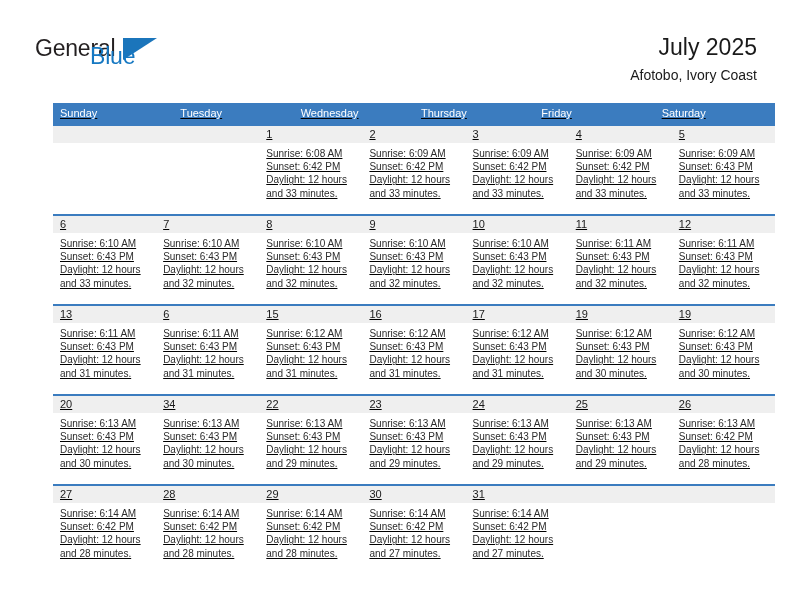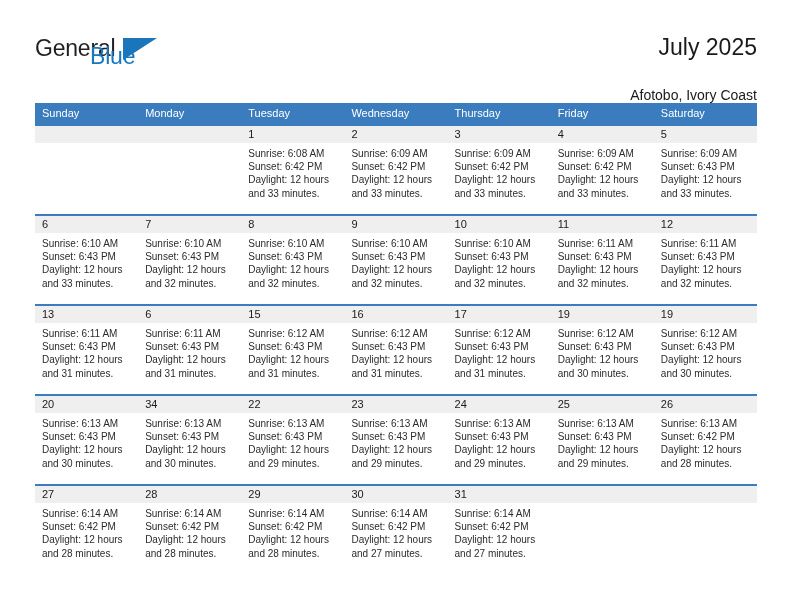--- a/index.html
+++ b/index.html
@@ -75,30 +75,31 @@
   .cal-title {
     font-size: 23px;
     color: #1a1a1a;
     line-height: 34px;
     white-space: nowrap;
   }
   .cal-subtitle {
     font-size: 14px;
     color: #1a1a1a;
     line-height: 18px;
-    margin-top: 22px;
+    margin-top: 2px;
     white-space: nowrap;
   }
 
   
   .calendar {
     position: absolute;
-    left: 35px;
+    left: 53px;
     top: 103px;
     width: 722px;
+    text-decoration: underline;
   }
   .weekday-row {
     display: flex;
     background: #3b7cbf;
     height: 21px;
   }
   .weekday-cell {
     flex: 1 1 0;
     color: #ffffff;
     font-size: 11px;
@@ -162,21 +163,20 @@
       <div class="cal-title">July 2025</div>
       <div class="cal-subtitle">Afotobo, Ivory Coast</div>
     </div>
 
   </div>
 
   <div class="calendar">
 
     <div class="weekday-row">
       <div class="weekday-cell">Sunday</div>
-      <div class="weekday-cell">Monday</div>
       <div class="weekday-cell">Tuesday</div>
       <div class="weekday-cell">Wednesday</div>
       <div class="weekday-cell">Thursday</div>
       <div class="weekday-cell">Friday</div>
       <div class="weekday-cell">Saturday</div>
     </div>
 
     <div class="week">
       <div class="week-numbers">
         <div class="daynum"></div>

